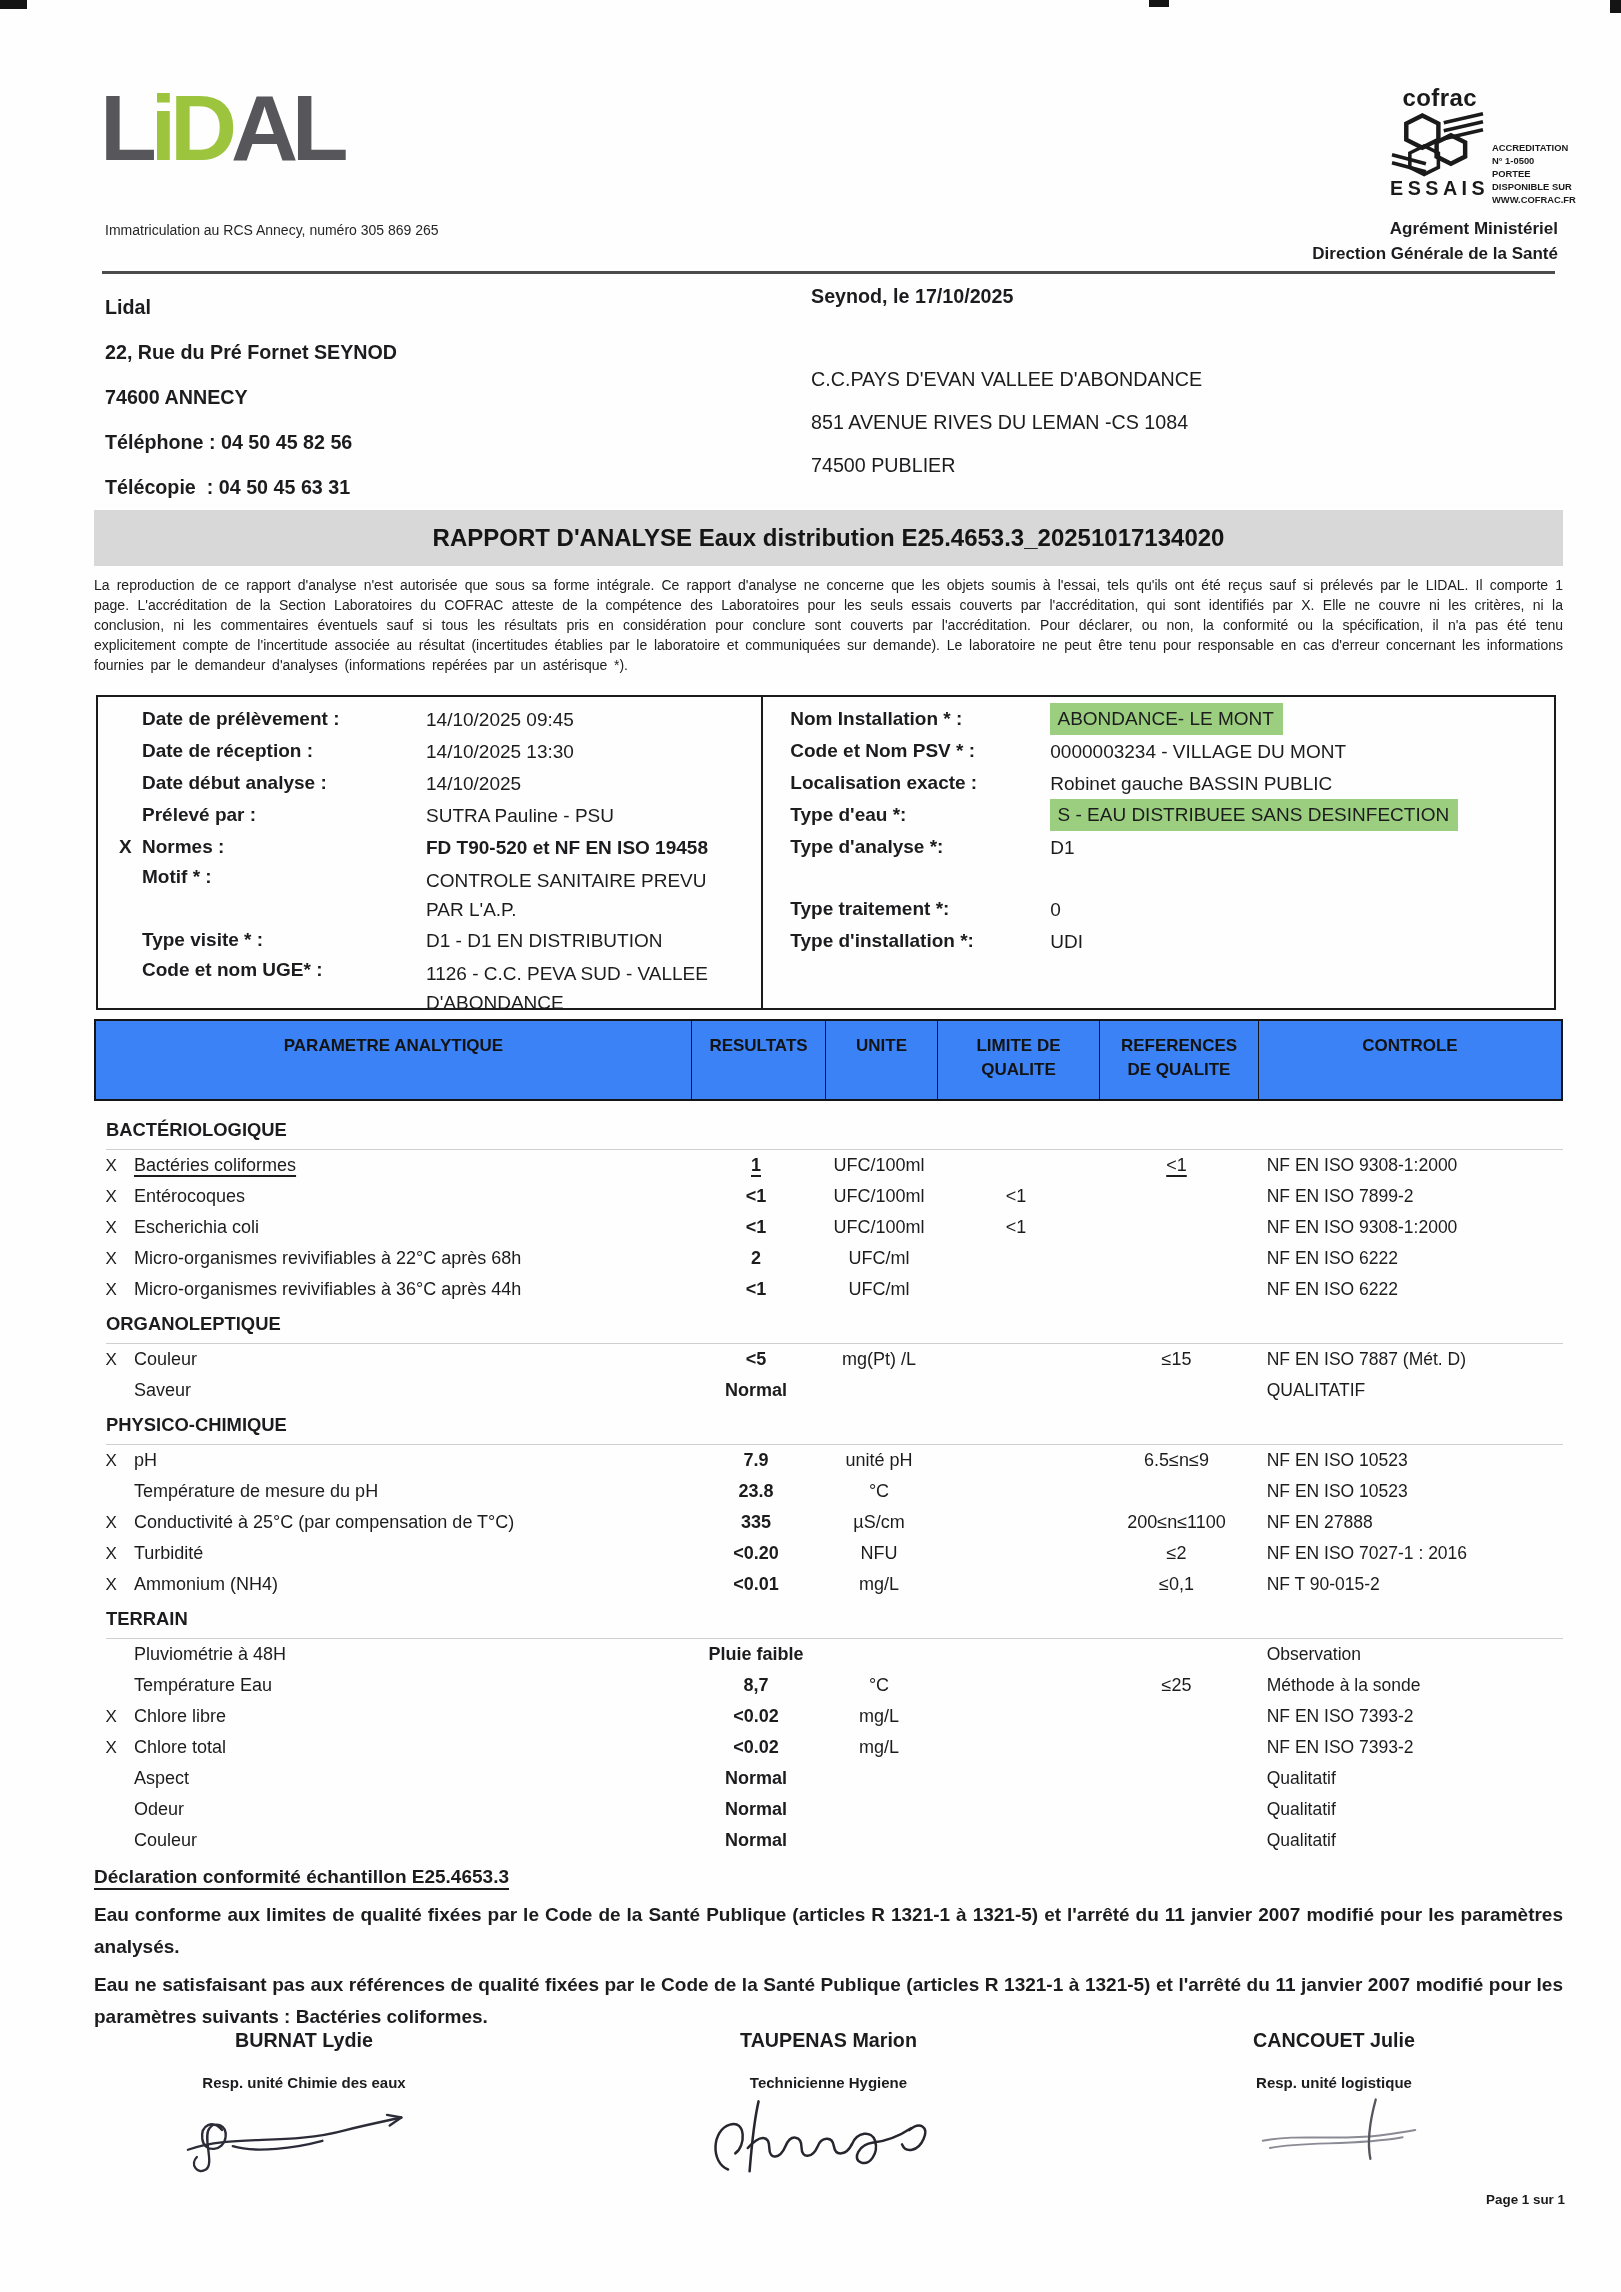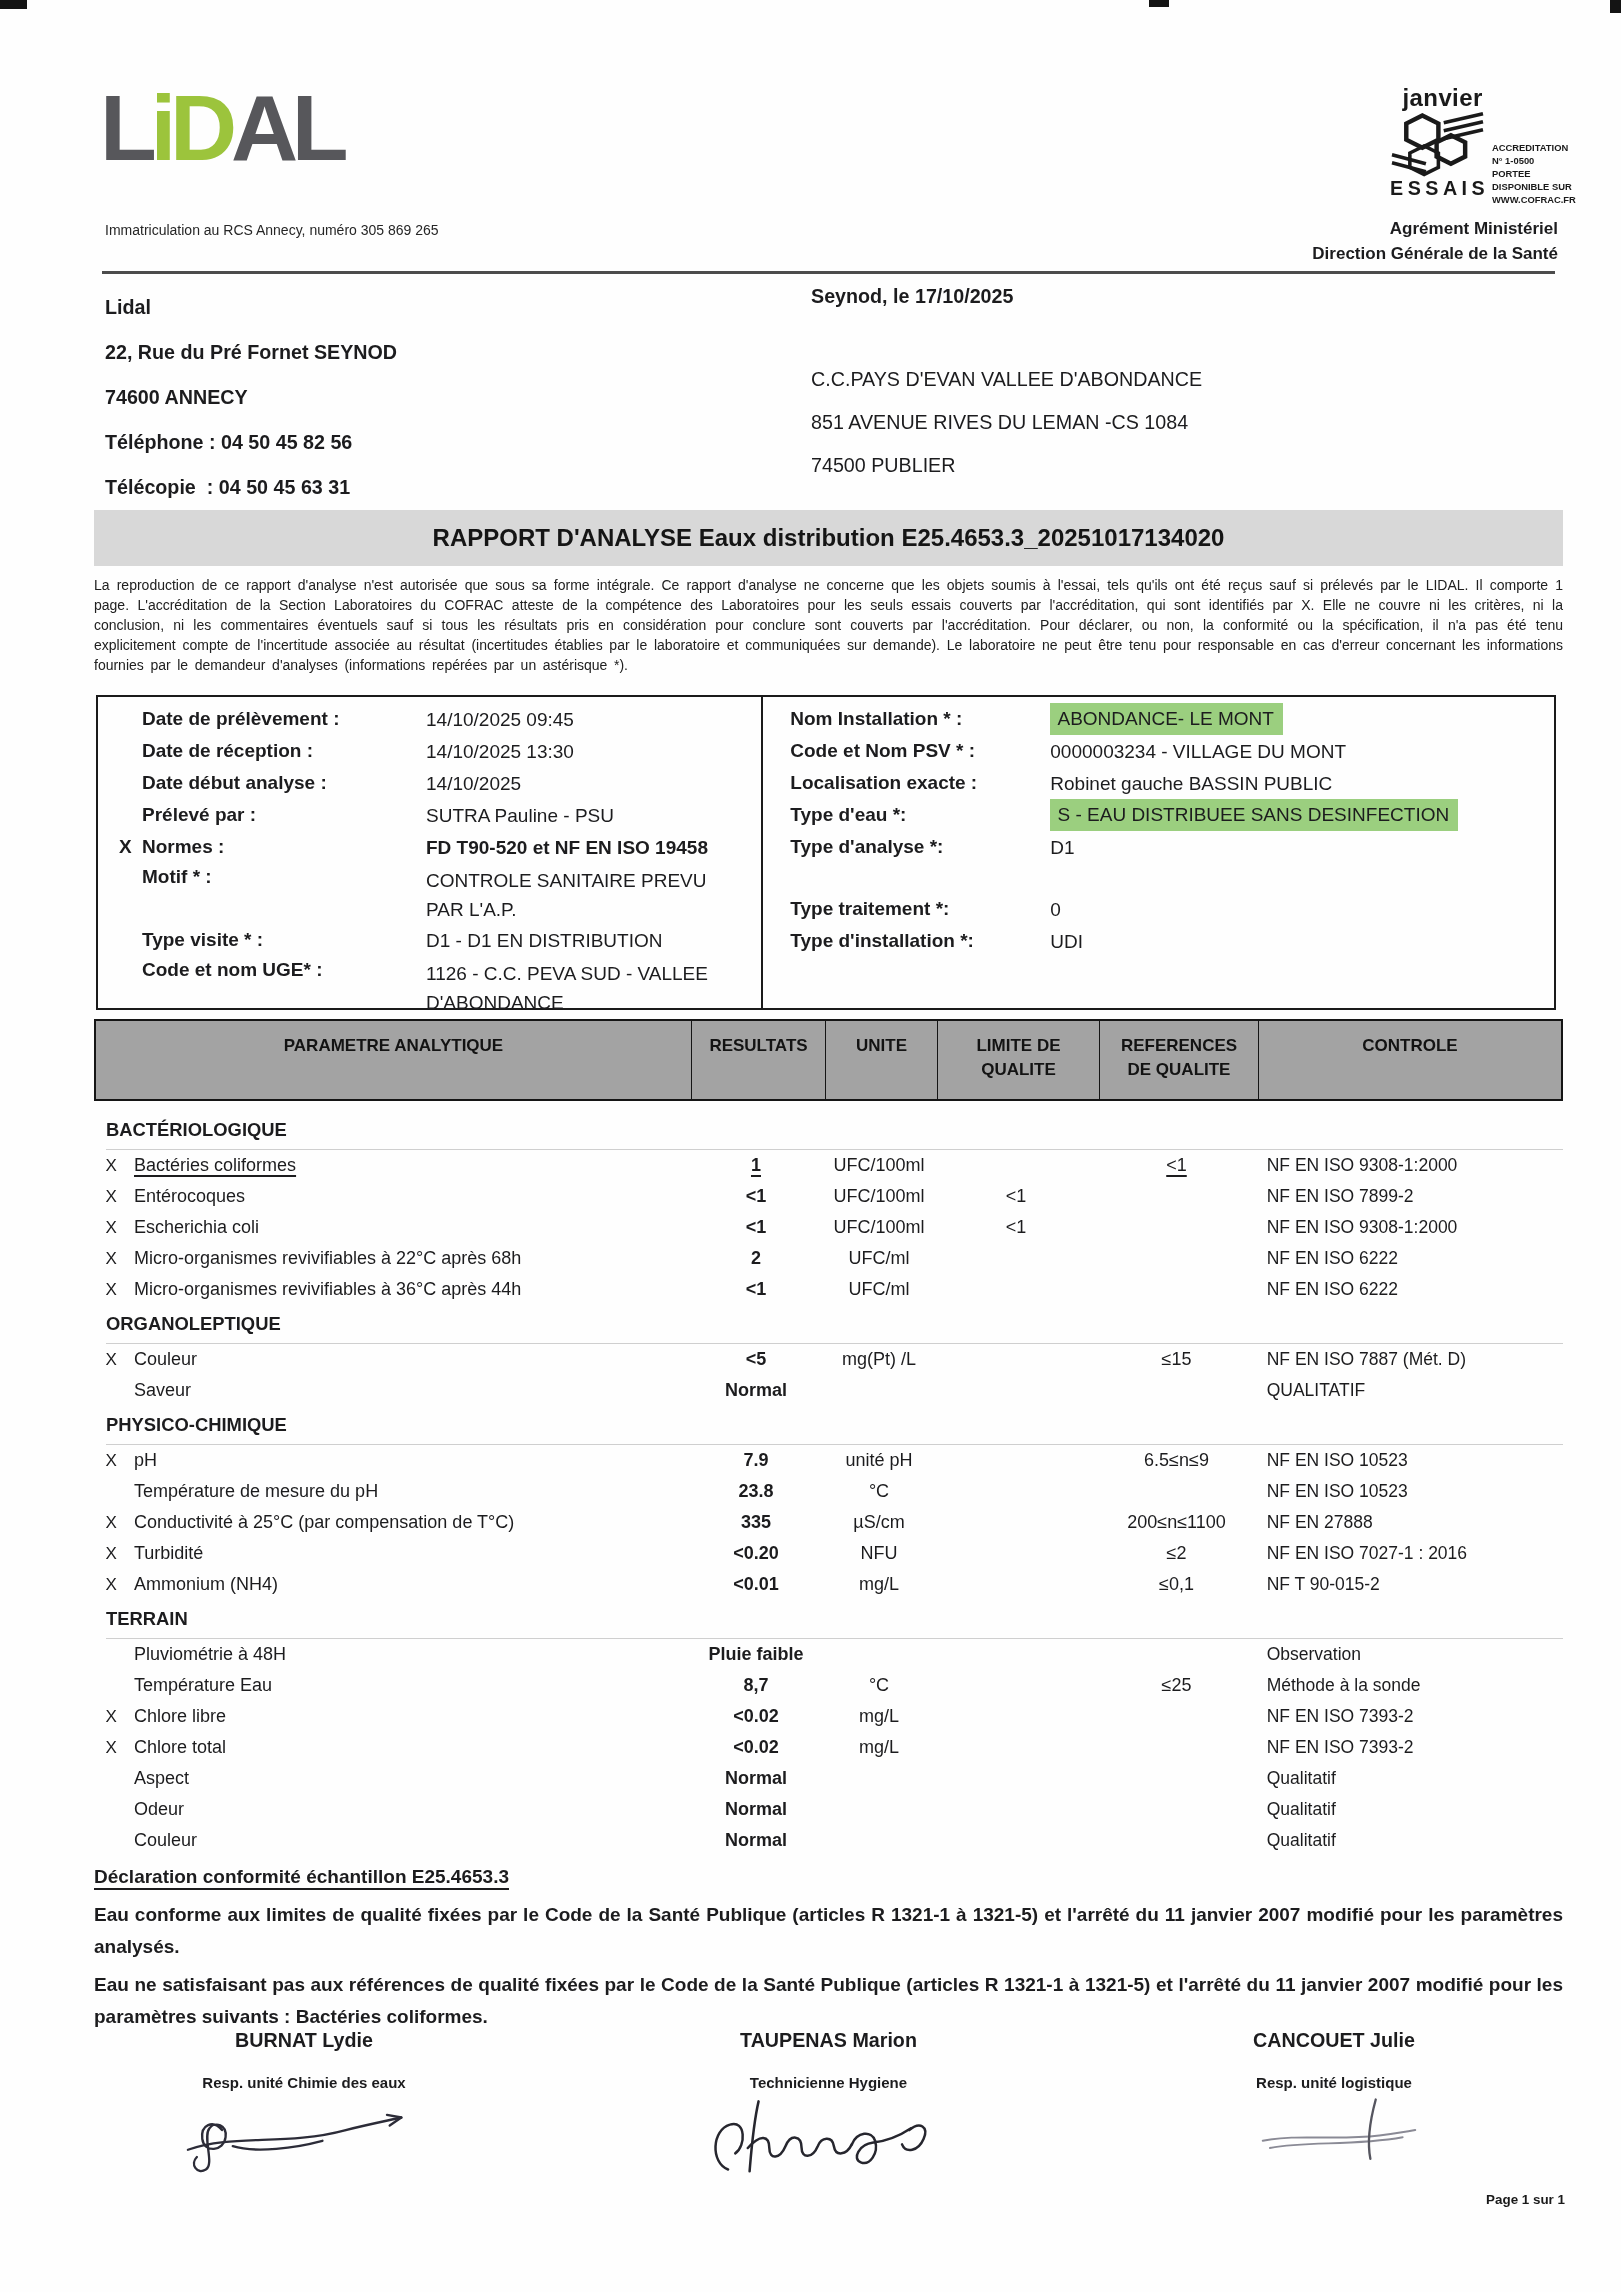--- a/index.html
+++ b/index.html
@@ -37,21 +37,21 @@
   .i-double{height:61px;align-items:flex-start;padding-top:2.7px;box-sizing:border-box;}
   .i-gap{margin-top:30px;}
   .i-x{flex:0 0 23px;padding-left:9px;font-weight:700;}
   .col-r .i-x{flex:0 0 14.3px;padding-left:0;}
   .i-label{flex:0 0 284px;font-weight:700;}
   .col-r .i-label{flex:0 0 260px;}
   .i-val{line-height:29px;}
   .i-val.b{font-weight:700;}
   .hl{background:var(--green);padding:0.9px 9px 1.8px 7.2px;}
   
-  .thead{left:94px;top:1019px;width:1469px;height:82px;background:#a3a3a3;border:2.7px solid #151515;
+  .thead{left:94px;top:1019px;width:1469px;height:82px;background:#3b82f6;border:2.7px solid #151515;
          box-sizing:border-box;display:flex;}
   .th{border-right:1.8px solid #151515;box-sizing:border-box;display:flex;flex-direction:column;
       align-items:center;padding-top:12.5px;font-weight:700;font-size:17px;line-height:24px;color:#131313;}
   .th0{width:596px;} .th1{width:134px;} .th2{width:112px;} .th3{width:162px;} .th4{width:159px;}
   .th5{flex:1;border-right:none;}
   
   .tbody{left:94px;top:1111px;width:1469px;}
   .sec{height:39px;padding-top:8px;box-sizing:border-box;font-weight:700;font-size:18.4px;border-bottom:1.8px solid #cfcfcf;margin-left:12px;}
   .tr{height:31px;display:flex;align-items:center;font-size:18px;}
   .td-x{flex:0 0 40px;padding-left:11.6px;box-sizing:border-box;font-size:17px;}
@@ -81,21 +81,21 @@
 <div class="page">
 
   <div class="art" style="left:0;top:0;width:27px;height:9px;"></div>
   <div class="art" style="left:1149px;top:0;width:19.7px;height:7.2px;"></div>
   <div class="art" style="right:0;top:0;width:10.7px;height:12.5px;"></div>
 
   <div class="abs logo"><span style="color: rgb(87, 87, 91);">L</span><span style="color: rgb(156, 196, 60);">i</span><span style="color: rgb(156, 196, 60);">D</span><span style="color: rgb(87, 87, 91);">A</span><span style="color: rgb(87, 87, 91);">L</span></div>
   <div class="abs immat">Immatriculation au RCS Annecy, numéro 305 869 265</div>
 
   <div class="abs cofrac">
-    <div class="cofrac-brand">janvier</div>
+    <div class="cofrac-brand">cofrac</div>
     <svg width="95" height="66" viewBox="0 0 106 74">
       <g stroke="#1a1a1a" fill="none">
         <path d="M60 12 L104 2" stroke-width="4"></path>
         <path d="M60 21 L104 11" stroke-width="4"></path>
         <path d="M60 30 L104 20" stroke-width="4"></path>
         <path d="M2 48 L40 58" stroke-width="4"></path>
         <path d="M2 57 L40 67" stroke-width="4"></path>
         <polygon points="36,4 54,13 54,31 36,40 18,31 18,13" stroke-width="5"></polygon>
         <polygon points="68,26 84,34 84,50 68,58 52,50 52,34" stroke-width="5"></polygon>
         <polygon points="38,38 54,46 54,62 38,70 22,62 22,46" stroke-width="4"></polygon>

